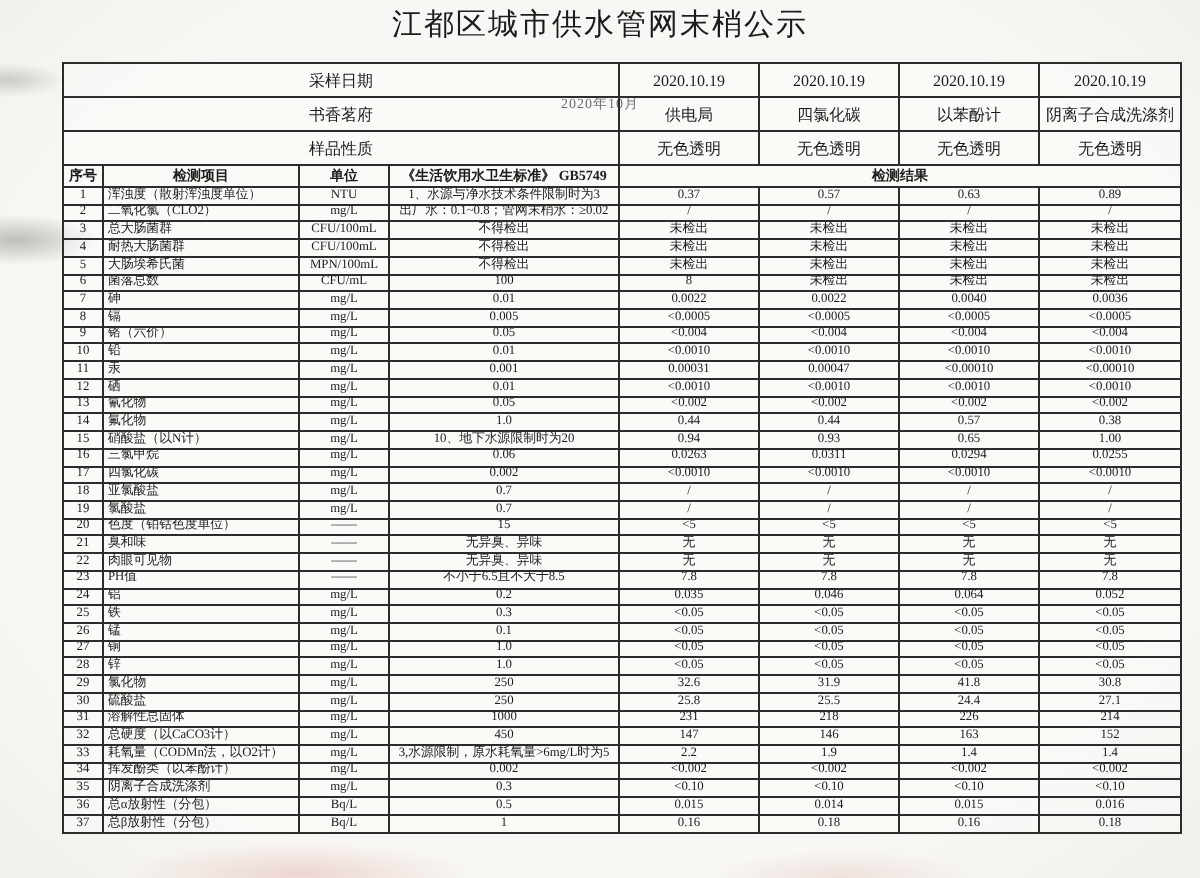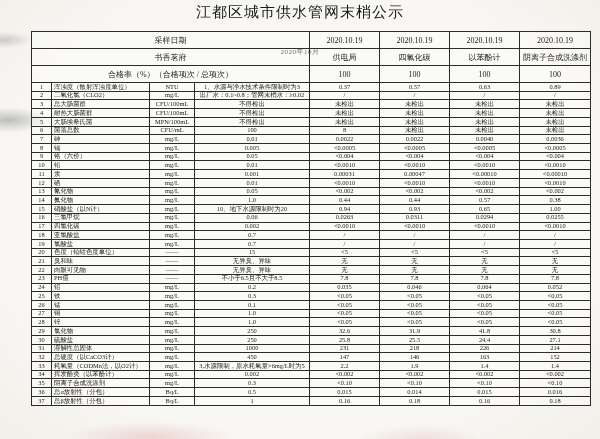--- a/index.html
+++ b/index.html
@@ -66,25 +66,32 @@
         <td>2020.10.19</td>
       </tr>
       <tr class="meta-row">
         <td class="meta-label" colspan="4">书香茗府</td>
         <td>供电局</td>
         <td>四氯化碳</td>
         <td>以苯酚计</td>
         <td>阴离子合成洗涤剂</td>
       </tr>
       <tr class="meta-row">
-        <td class="meta-label" colspan="4">合格率（%）（合格项次 / 总项次）</td>
-        <td>100</td>
-        <td>100</td>
-        <td>100</td>
-        <td>100</td>
+        <td class="meta-label" colspan="4">样品性质</td>
+        <td>无色透明</td>
+        <td>无色透明</td>
+        <td>无色透明</td>
+        <td>无色透明</td>
+      </tr>
+      <tr class="col-header">
+        <td>序号</td>
+        <td>检测项目</td>
+        <td>单位</td>
+        <td>《生活饮用水卫生标准》 GB5749</td>
+        <td colspan="4">检测结果</td>
       </tr>
       <tr class="data-row">
         <td>1</td>
         <td class="c-item">浑浊度（散射浑浊度单位）</td>
         <td>NTU</td>
         <td>1、水源与净水技术条件限制时为3</td>
         <td>0.37</td>
         <td>0.57</td>
         <td>0.63</td>
         <td>0.89</td>

